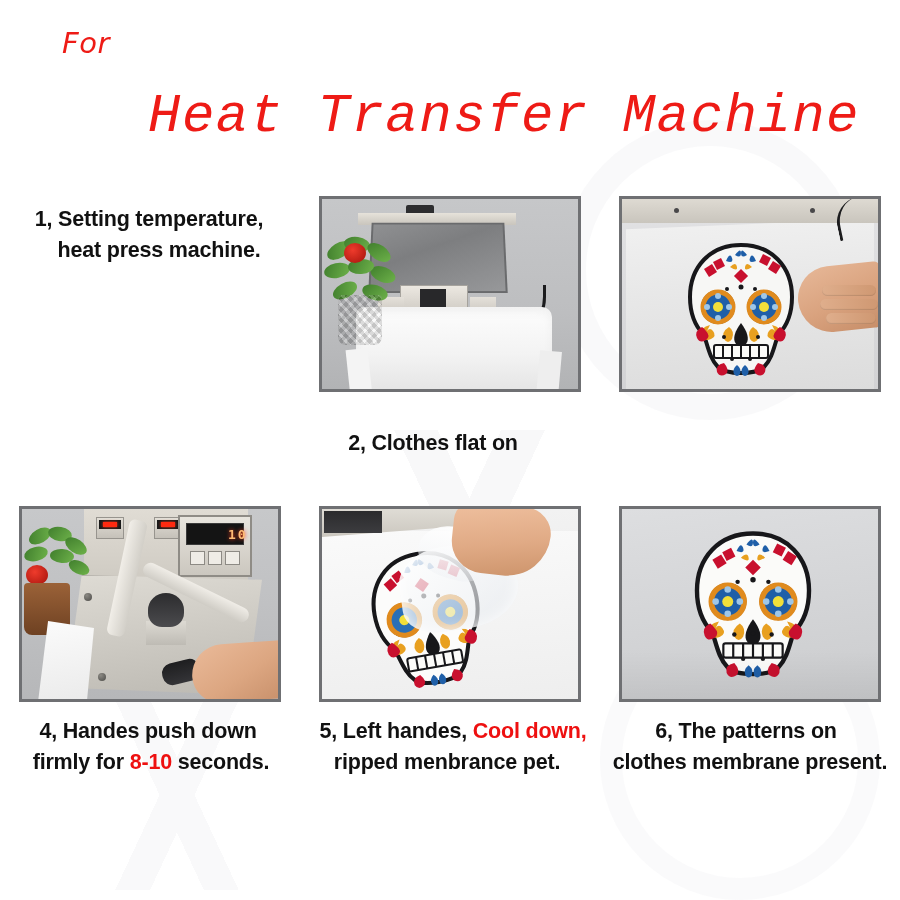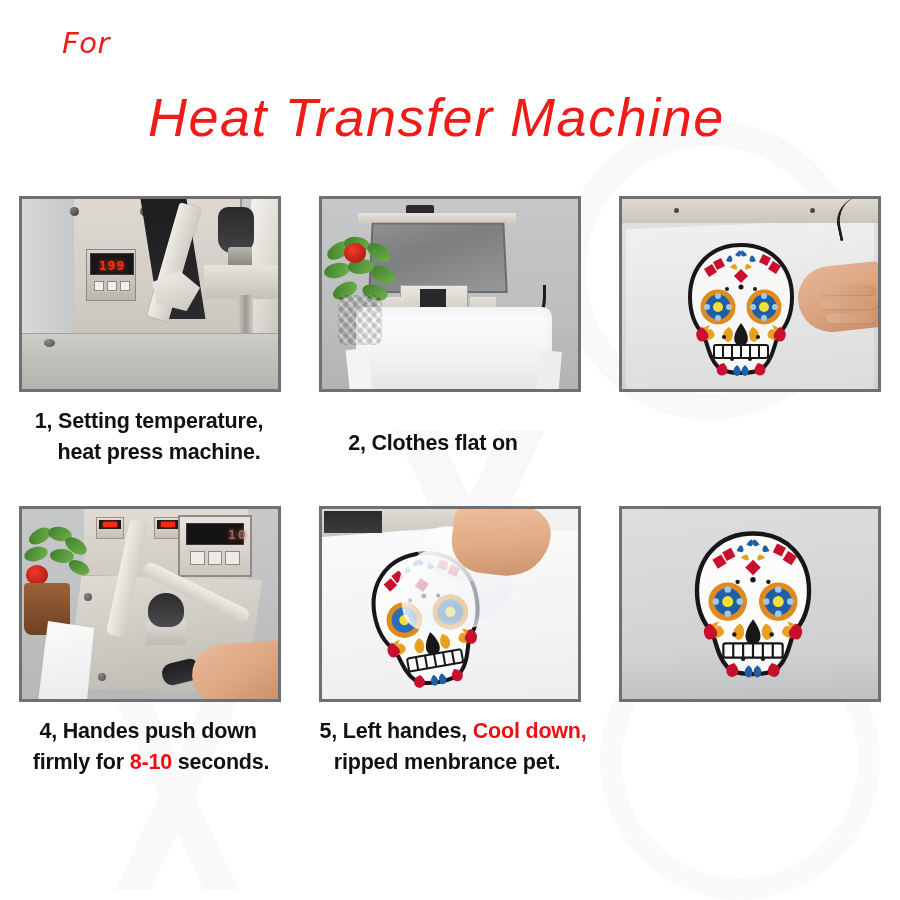--- a/index.html
+++ b/index.html
@@ -67,21 +67,21 @@
     font-style: italic;
     font-weight: 400;
     color: #ee1b16;
     letter-spacing: 0.5px;
   }
 
   .title-main {
     position: absolute;
     left: 148px;
     top: 86px;
-    font-family: Liberation Sans, sans-serif;
+    font-family: Liberation Mono, monospace;
     font-size: 54px;
     font-style: italic;
     font-weight: 400;
     color: #ee1b16;
     letter-spacing: 1.5px;
     white-space: nowrap;
   }
 
   
   .grid {
@@ -359,21 +359,21 @@
     position: absolute; left: 156px; top: 6px; width: 74px; height: 62px;
     background: linear-gradient(180deg,#e8e5de,#cbc7bf); border: 2px solid #8f8c86;
   }
   .p4 .ctrl-big .led {
     position: absolute; left: 6px; top: 6px; width: 58px; height: 22px;
     background: #141414; border: 1px solid #3a3a3a;
   }
   .p4 .ctrl-big .led span {
     position: absolute; left: 0; right: 0; top: 4px; text-align: center;
     font-family: "DejaVu Sans Mono", monospace; font-size: 13px; font-weight: bold;
-    color: #737373; letter-spacing: 2px; line-height: 13px;
+    color: #fdba74; letter-spacing: 2px; line-height: 13px;
     text-shadow: 0 0 4px #ff3a1a;
     margin-left: 41px;
   }
   .p4 .ctrl-big .keys {
     position: absolute; left: 10px; top: 34px; width: 50px; height: 14px;
     display: flex; gap: 3px;
   }
   .p4 .ctrl-big .keys i {
     flex: 1; background: #efece6; border: 1px solid #8d8a84;
   }
@@ -481,46 +481,20 @@
   <div class="watermark wm-arc"></div>
 
   <div class="header">
     <div class="title-for">For</div>
     <div class="title-main">Heat Transfer Machine</div>
   </div>
 
   <div class="grid">
 
     <div class="step">
-      <div class="photo-frame p1">
-        <div class="wall-left"></div>
-        <div class="body-panel"></div>
-        <div class="screwA"></div>
-        <div class="screwB"></div>
-        <div class="arm-dark"></div>
-        <div class="arm-light"></div>
-        <div class="knob-dark"></div>
-        <div class="bolt1"></div>
-        <div class="block-r"></div>
-        <div class="rod"></div>
-        <div class="lever"></div>
-        <div class="clamp"></div>
-        <div class="ctrl-box">
-          <div class="led-panel">
-            <div class="led-digits">199</div>
-          </div>
-          <div class="btn-row">
-            <i></i>
-            <i></i>
-            <i></i>
-          </div>
-        </div>
-        <div class="table"></div>
-        <div class="screwC"></div>
-      </div>
       <div class="caption cap-a">
         <span class="cap-line l1">1, Setting temperature,</span>
         <span class="cap-line l2">heat press machine.</span>
       </div>
     </div>
 
     <div class="step">
       <div class="photo-frame p2">
         <div class="hinge"></div>
         <div class="top-bar"></div>
@@ -840,16 +814,20 @@
             <circle cx="75" cy="48" r="2"></circle>
               <circle cx="61" cy="95" r="2"></circle>
             <circle cx="44" cy="96" r="2"></circle>
               <circle cx="78" cy="96" r="2"></circle>
             <circle cx="52" cy="118" r="2"></circle>
               <circle cx="70" cy="118" r="2"></circle>
           </g>
         </svg>
         <div class="shade"></div>
       </div>
+      <div class="caption cap-f">
+        <span class="cap-line l1">6, The patterns on</span>
+        <span class="cap-line l2">clothes membrane present.</span>
+      </div>
     </div>
 
   </div>
 </div>
 
 </body></html>

